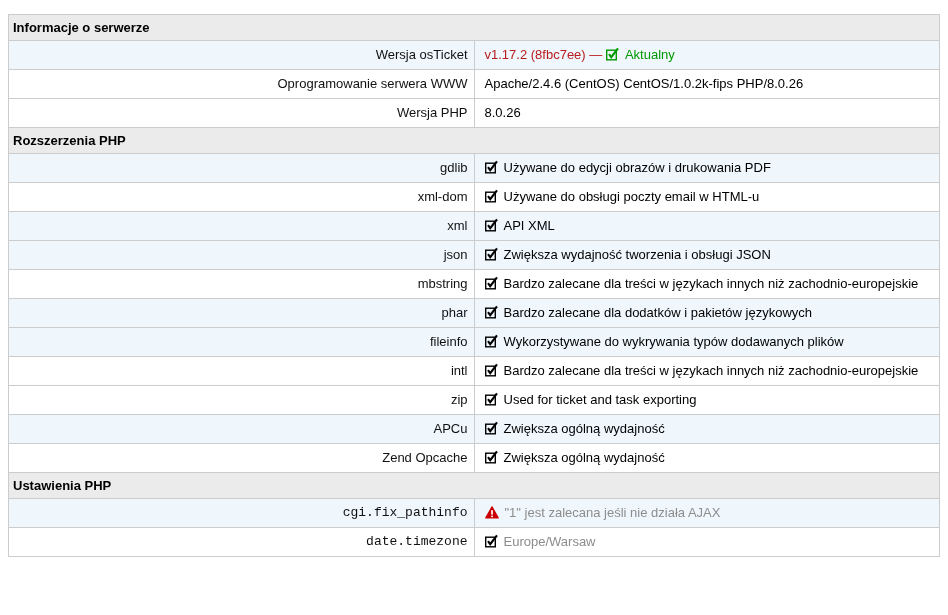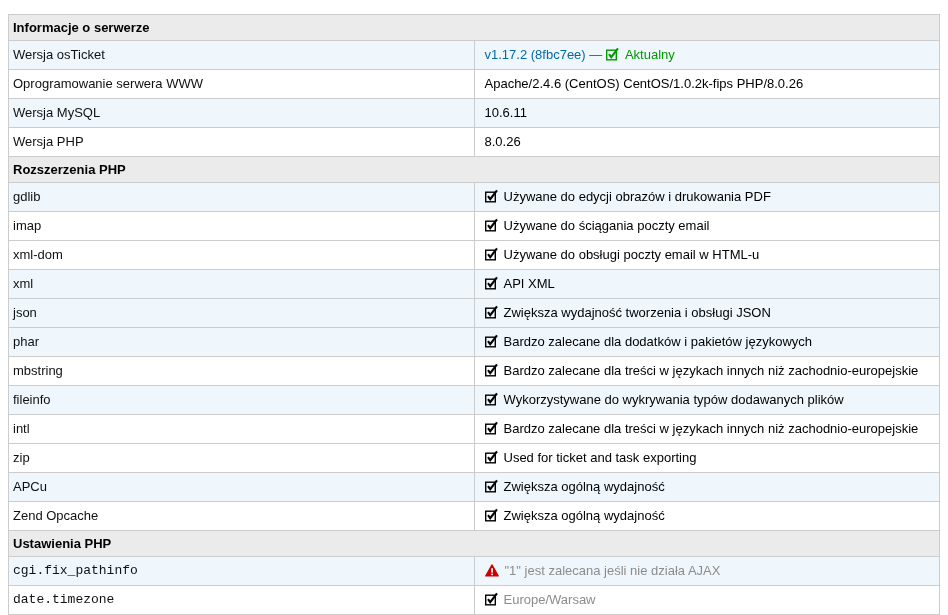--- a/index.html
+++ b/index.html
@@ -42,41 +42,42 @@
     line-height: 18px;
     background: #ffffff;
   }
   tr.data-row.alt td {
     background: var(--color-row_alt, #eff7fd);
   }
   td.label {
     width: 276px;
     padding-left: 4px !important;
     color: #111111;
+    text-align: right;
   }
   td.label.mono {
     font-family: Liberation Mono, monospace;
     font-size: 13px;
   }
   td.value {
     padding-left: 10px !important;
   }
   .icon {
     display: inline-block;
     vertical-align: -2px;
     margin-right: 6px;
     line-height: 0;
   }
   .icon svg { display: inline-block; }
   .icon.check  { color: #000000; }
   .icon.check-green { color: var(--color-green, #009900); }
   .val-text { }
   .val-text.green { color: var(--color-green, #009900); }
   .val-text.muted { color: var(--color-muted, #8c8c8c); }
-  .val-prefix { color: #0369a1; }
+  .val-prefix { color: #b91c1c; }
 </style>
 </head>
 <body>
 
 <div class="page-wrap">
   <table class="info-table">
     <tbody>
         <tr class="section-row">
           <th colspan="2">Informacje o serwerze</th>
         </tr>
@@ -84,79 +85,68 @@
           <td class="label">Wersja osTicket</td>
           <td class="value"><span class="val-prefix">v1.17.2 (8fbc7ee) — </span><span class="icon check-green"><svg width="13" height="14" viewBox="0 0 13 14">
                 <rect x="0.7" y="3.2" width="9.6" height="9.6" fill="none" stroke="currentColor" stroke-width="1.4"></rect>
                 <path d="M3 7.2 L5.2 10.2 L12 1.4" fill="none" stroke="currentColor" stroke-width="2.1"></path>
               </svg></span><span class="val-text green">Aktualny</span></td>
         </tr>
         <tr class="data-row">
           <td class="label">Oprogramowanie serwera WWW</td>
           <td class="value"><span class="val-text">Apache/2.4.6 (CentOS) CentOS/1.0.2k-fips PHP/8.0.26</span></td>
         </tr>
-        <tr class="data-row alt">
-          <td class="label">Wersja MySQL</td>
-          <td class="value"><span class="val-text">10.6.11</span></td>
-        </tr>
         <tr class="data-row">
           <td class="label">Wersja PHP</td>
           <td class="value"><span class="val-text">8.0.26</span></td>
         </tr>
         <tr class="section-row">
           <th colspan="2">Rozszerzenia PHP</th>
         </tr>
         <tr class="data-row alt">
           <td class="label">gdlib</td>
           <td class="value"><span class="icon check"><svg width="13" height="14" viewBox="0 0 13 14">
                 <rect x="0.7" y="3.2" width="9.6" height="9.6" fill="none" stroke="currentColor" stroke-width="1.4"></rect>
                 <path d="M3 7.2 L5.2 10.2 L12 1.4" fill="none" stroke="currentColor" stroke-width="2.1"></path>
               </svg></span><span class="val-text">Używane do edycji obrazów i drukowania PDF</span></td>
         </tr>
         <tr class="data-row">
-          <td class="label">imap</td>
-          <td class="value"><span class="icon check"><svg width="13" height="14" viewBox="0 0 13 14">
-                <rect x="0.7" y="3.2" width="9.6" height="9.6" fill="none" stroke="currentColor" stroke-width="1.4"></rect>
-                <path d="M3 7.2 L5.2 10.2 L12 1.4" fill="none" stroke="currentColor" stroke-width="2.1"></path>
-              </svg></span><span class="val-text">Używane do ściągania poczty email</span></td>
-        </tr>
-        <tr class="data-row">
           <td class="label">xml-dom</td>
           <td class="value"><span class="icon check"><svg width="13" height="14" viewBox="0 0 13 14">
                 <rect x="0.7" y="3.2" width="9.6" height="9.6" fill="none" stroke="currentColor" stroke-width="1.4"></rect>
                 <path d="M3 7.2 L5.2 10.2 L12 1.4" fill="none" stroke="currentColor" stroke-width="2.1"></path>
               </svg></span><span class="val-text">Używane do obsługi poczty email w HTML-u</span></td>
         </tr>
         <tr class="data-row alt">
           <td class="label">xml</td>
           <td class="value"><span class="icon check"><svg width="13" height="14" viewBox="0 0 13 14">
                 <rect x="0.7" y="3.2" width="9.6" height="9.6" fill="none" stroke="currentColor" stroke-width="1.4"></rect>
                 <path d="M3 7.2 L5.2 10.2 L12 1.4" fill="none" stroke="currentColor" stroke-width="2.1"></path>
               </svg></span><span class="val-text">API XML</span></td>
         </tr>
         <tr class="data-row alt">
           <td class="label">json</td>
           <td class="value"><span class="icon check"><svg width="13" height="14" viewBox="0 0 13 14">
                 <rect x="0.7" y="3.2" width="9.6" height="9.6" fill="none" stroke="currentColor" stroke-width="1.4"></rect>
                 <path d="M3 7.2 L5.2 10.2 L12 1.4" fill="none" stroke="currentColor" stroke-width="2.1"></path>
               </svg></span><span class="val-text">Zwiększa wydajność tworzenia i obsługi JSON</span></td>
         </tr>
+        <tr class="data-row">
+          <td class="label">mbstring</td>
+          <td class="value"><span class="icon check"><svg width="13" height="14" viewBox="0 0 13 14">
+                <rect x="0.7" y="3.2" width="9.6" height="9.6" fill="none" stroke="currentColor" stroke-width="1.4"></rect>
+                <path d="M3 7.2 L5.2 10.2 L12 1.4" fill="none" stroke="currentColor" stroke-width="2.1"></path>
+              </svg></span><span class="val-text">Bardzo zalecane dla treści w językach innych niż zachodnio-europejskie</span></td>
+        </tr>
         <tr class="data-row alt">
           <td class="label">phar</td>
           <td class="value"><span class="icon check"><svg width="13" height="14" viewBox="0 0 13 14">
                 <rect x="0.7" y="3.2" width="9.6" height="9.6" fill="none" stroke="currentColor" stroke-width="1.4"></rect>
                 <path d="M3 7.2 L5.2 10.2 L12 1.4" fill="none" stroke="currentColor" stroke-width="2.1"></path>
               </svg></span><span class="val-text">Bardzo zalecane dla dodatków i pakietów językowych</span></td>
-        </tr>
-        <tr class="data-row">
-          <td class="label">mbstring</td>
-          <td class="value"><span class="icon check"><svg width="13" height="14" viewBox="0 0 13 14">
-                <rect x="0.7" y="3.2" width="9.6" height="9.6" fill="none" stroke="currentColor" stroke-width="1.4"></rect>
-                <path d="M3 7.2 L5.2 10.2 L12 1.4" fill="none" stroke="currentColor" stroke-width="2.1"></path>
-              </svg></span><span class="val-text">Bardzo zalecane dla treści w językach innych niż zachodnio-europejskie</span></td>
         </tr>
         <tr class="data-row alt">
           <td class="label">fileinfo</td>
           <td class="value"><span class="icon check"><svg width="13" height="14" viewBox="0 0 13 14">
                 <rect x="0.7" y="3.2" width="9.6" height="9.6" fill="none" stroke="currentColor" stroke-width="1.4"></rect>
                 <path d="M3 7.2 L5.2 10.2 L12 1.4" fill="none" stroke="currentColor" stroke-width="2.1"></path>
               </svg></span><span class="val-text">Wykorzystywane do wykrywania typów dodawanych plików</span></td>
         </tr>
         <tr class="data-row">
           <td class="label">intl</td>

